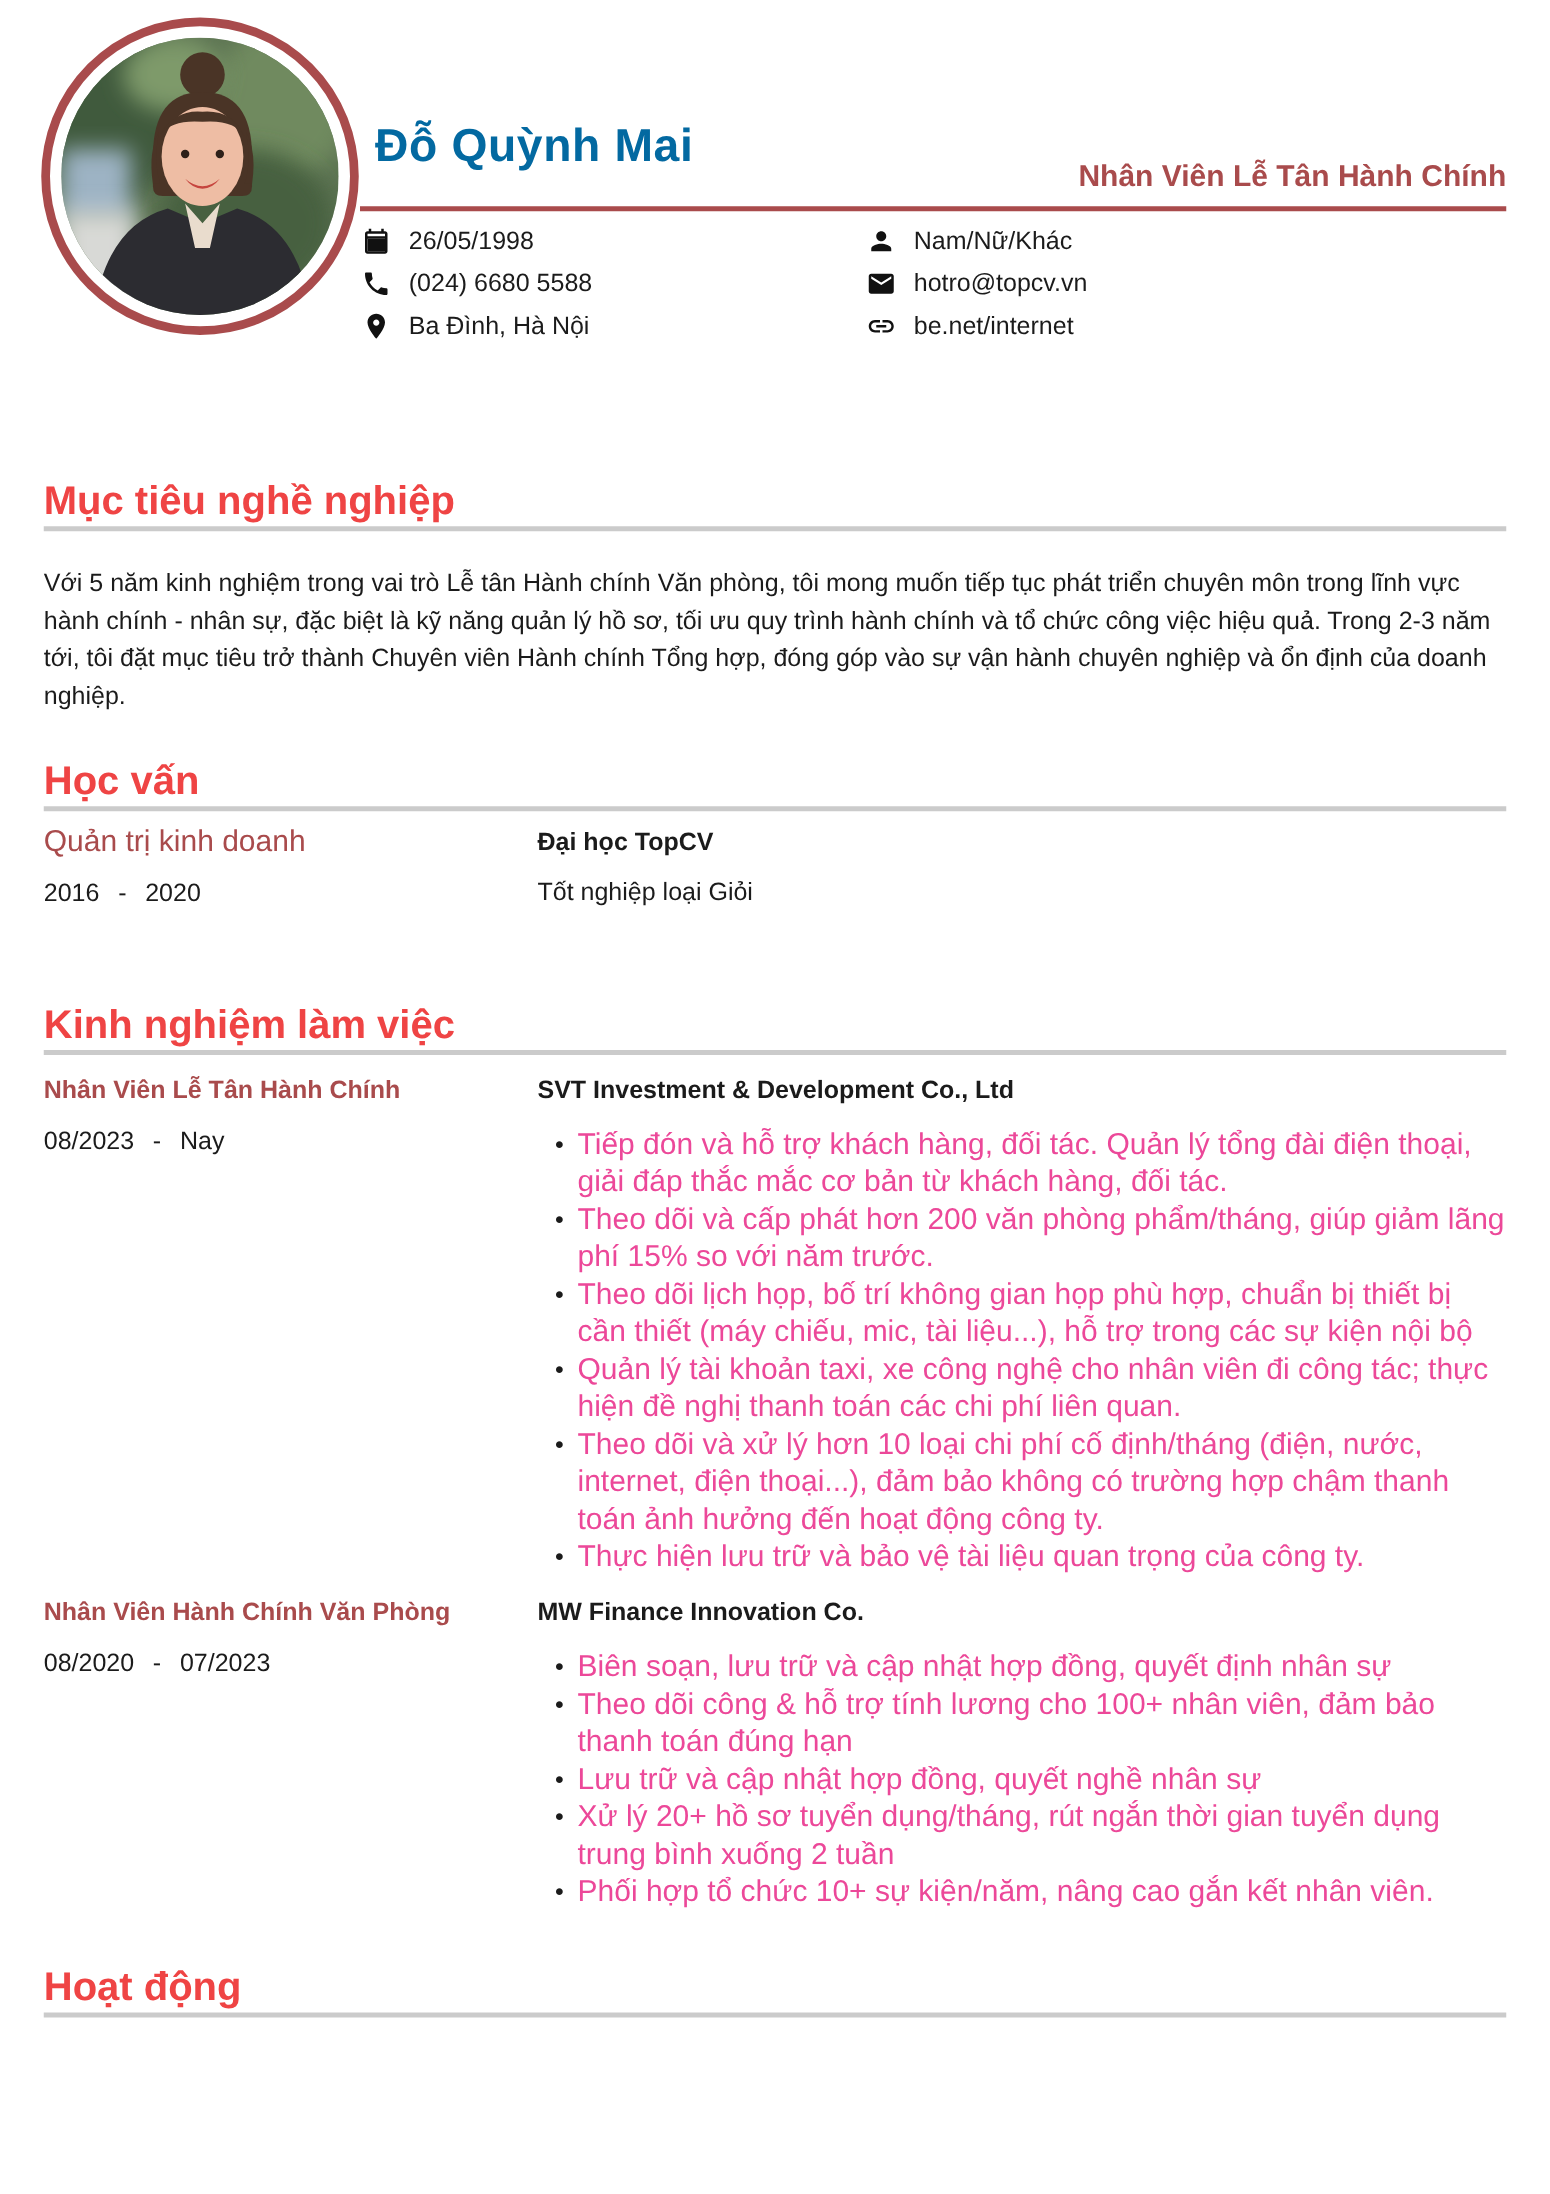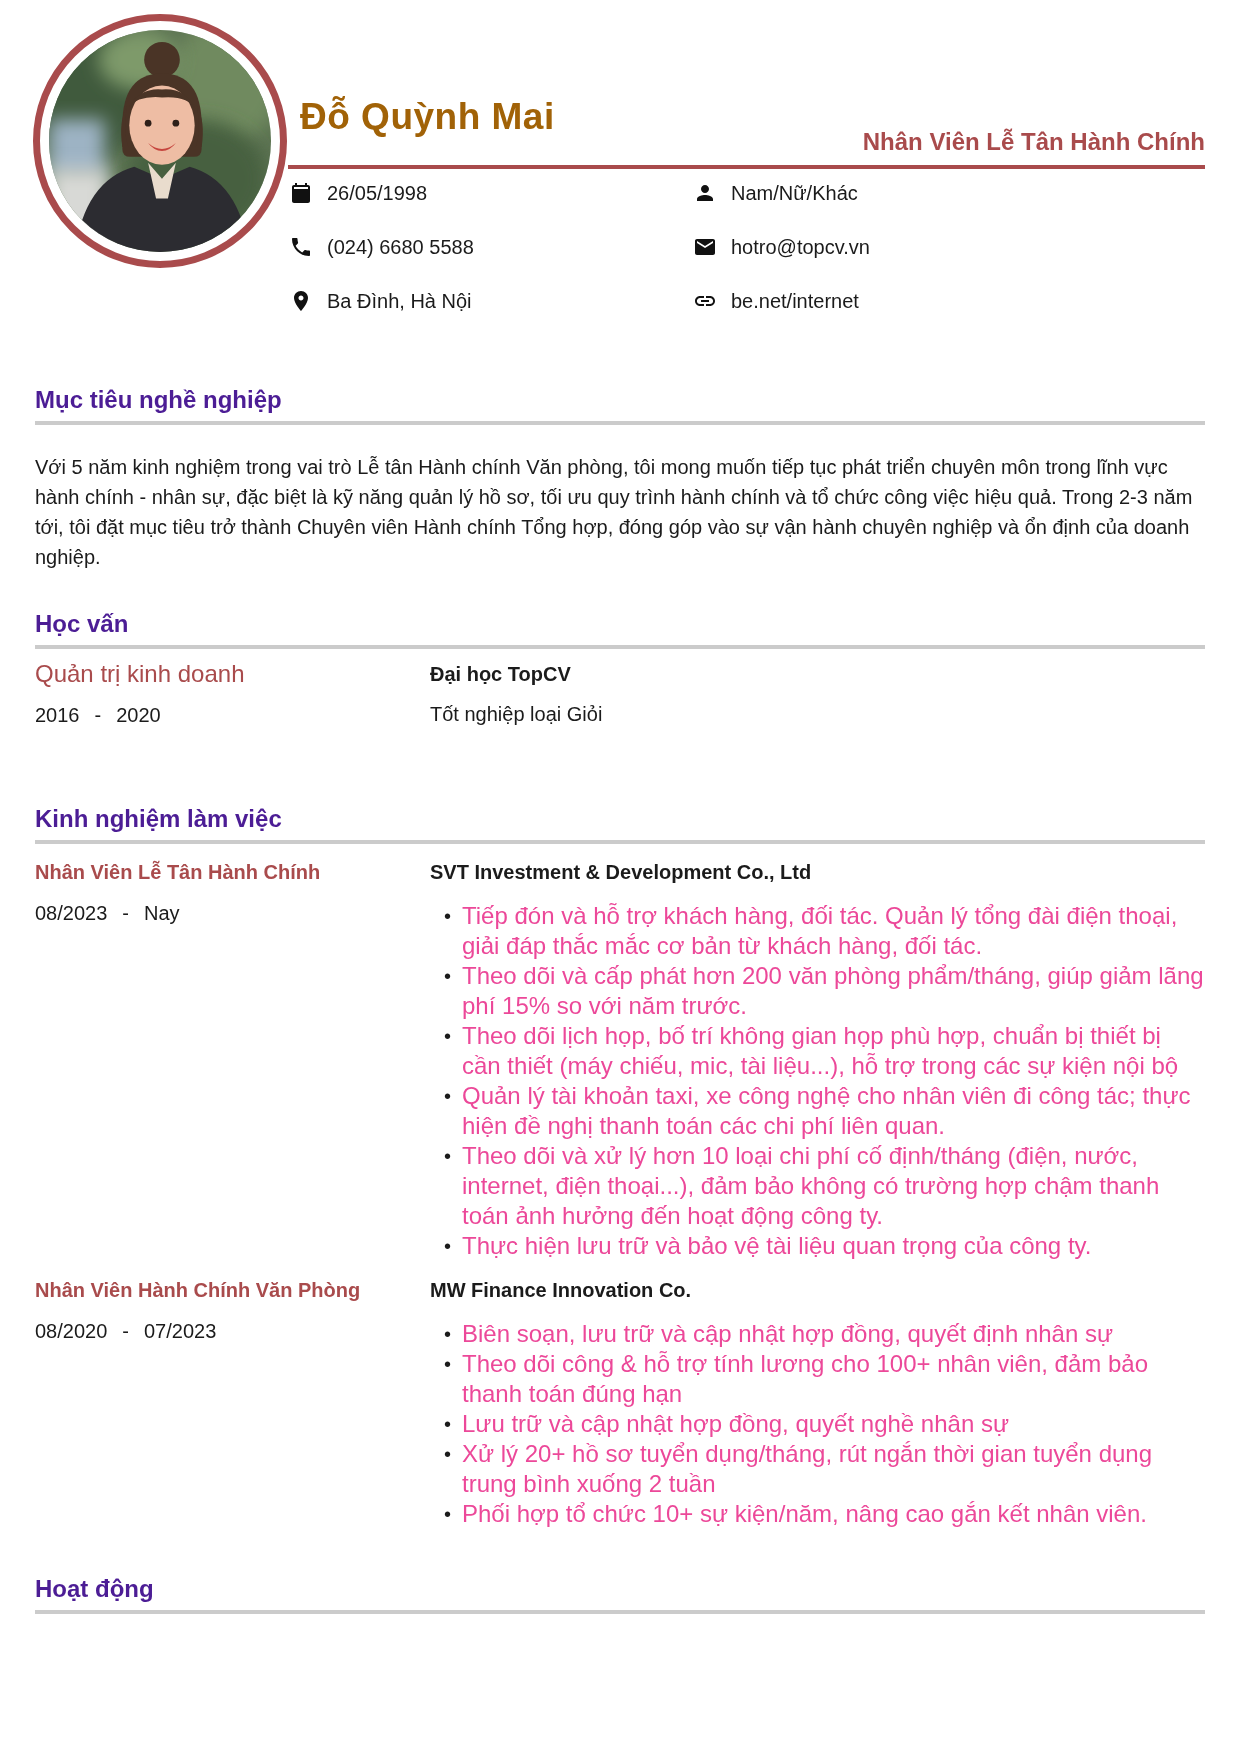--- a/index.html
+++ b/index.html
@@ -16,45 +16,45 @@
   .photo-ring {
     position: absolute; left: 33px; top: 14px;
     width: 254px; height: 254px; border-radius: 50%;
     border: 7px solid #a94b4c; background: #fff; padding: 9px;
   }
   .photo { width: 100%; height: 100%; border-radius: 50%; overflow: hidden; display:block; }
   .photo svg { display:block; width:100%; height:100%; }
 
   .name {
     position: absolute; left: 300px; top: 96px;
-    font-size: 37px; font-weight: bold; color: #a16207; letter-spacing: 0.5px;
+    font-size: 37px; font-weight: bold; color: #0369a1; letter-spacing: 0.5px;
     white-space: nowrap;
   }
   .job-title {
     position: absolute; right: 35px; top: 128px;
     font-size: 24px; font-weight: bold; color: #a94b4c; white-space: nowrap;
   }
   .red-line {
     position: absolute; left: 288px; right: 35px; top: 165px;
     height: 4px; background: #a94b4c;
   }
   .contact {
     position: absolute; left: 288px; right: 35px; top: 176px;
     display: grid; grid-template-columns: 404px 1fr;
   }
-  .contact-col { display: flex; flex-direction: column; gap: 20px; }
+  .contact-col { display: flex; flex-direction: column; }
   .contact-row { display: flex; align-items: center; height: 34px; }
   .contact-row .cicon { width: 26px; height: 26px; flex: 0 0 26px; margin-right: 13px; display:flex; align-items:center; justify-content:center; }
   .contact-row .cicon svg { width: 24px; height: 24px; fill: #111; }
   .contact-row .cval { font-size: 20px; color: #1b1b1b; }
 
   
   .main { padding: 0 35px; }
   .section-title {
-    color: #4c1d95; font-size: 24px; font-weight: bold; line-height: 30px;
+    color: #ef4444; font-size: 32px; font-weight: bold; line-height: 30px;
   }
   .section-rule { height: 4px; background: #cbcbcb; margin-top: 6px; }
 
   .objective-title { margin-top: 85px; }
   .objective-body {
     margin-top: 27px; font-size: 20px; line-height: 30px; color: #1b1b1b;
   }
 
   .education-title { margin-top: 37px; }
   .edu-grid { display: grid; grid-template-columns: 395px 1fr; margin-top: 12px; }

